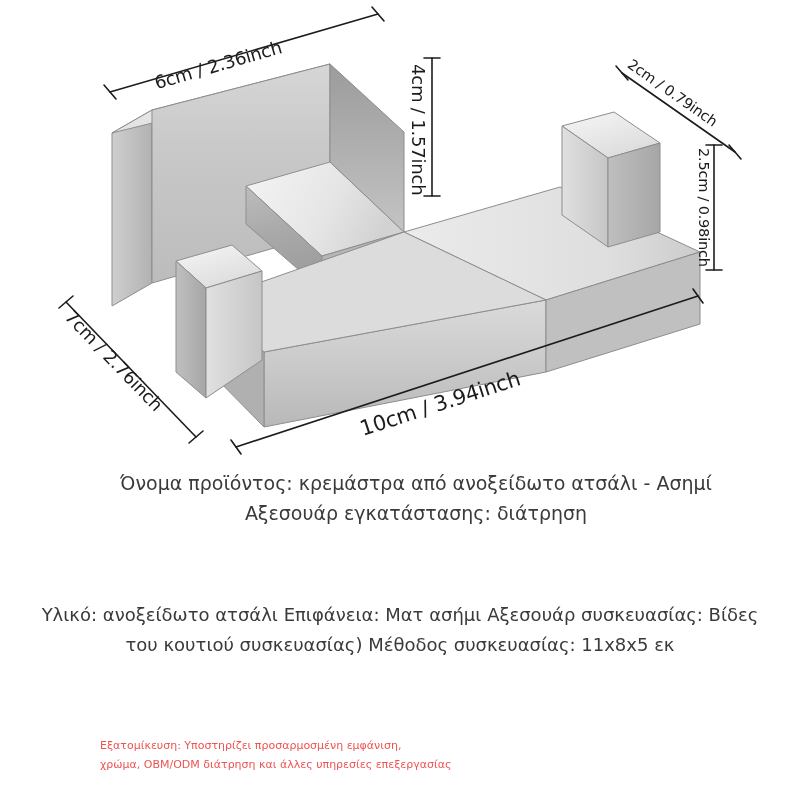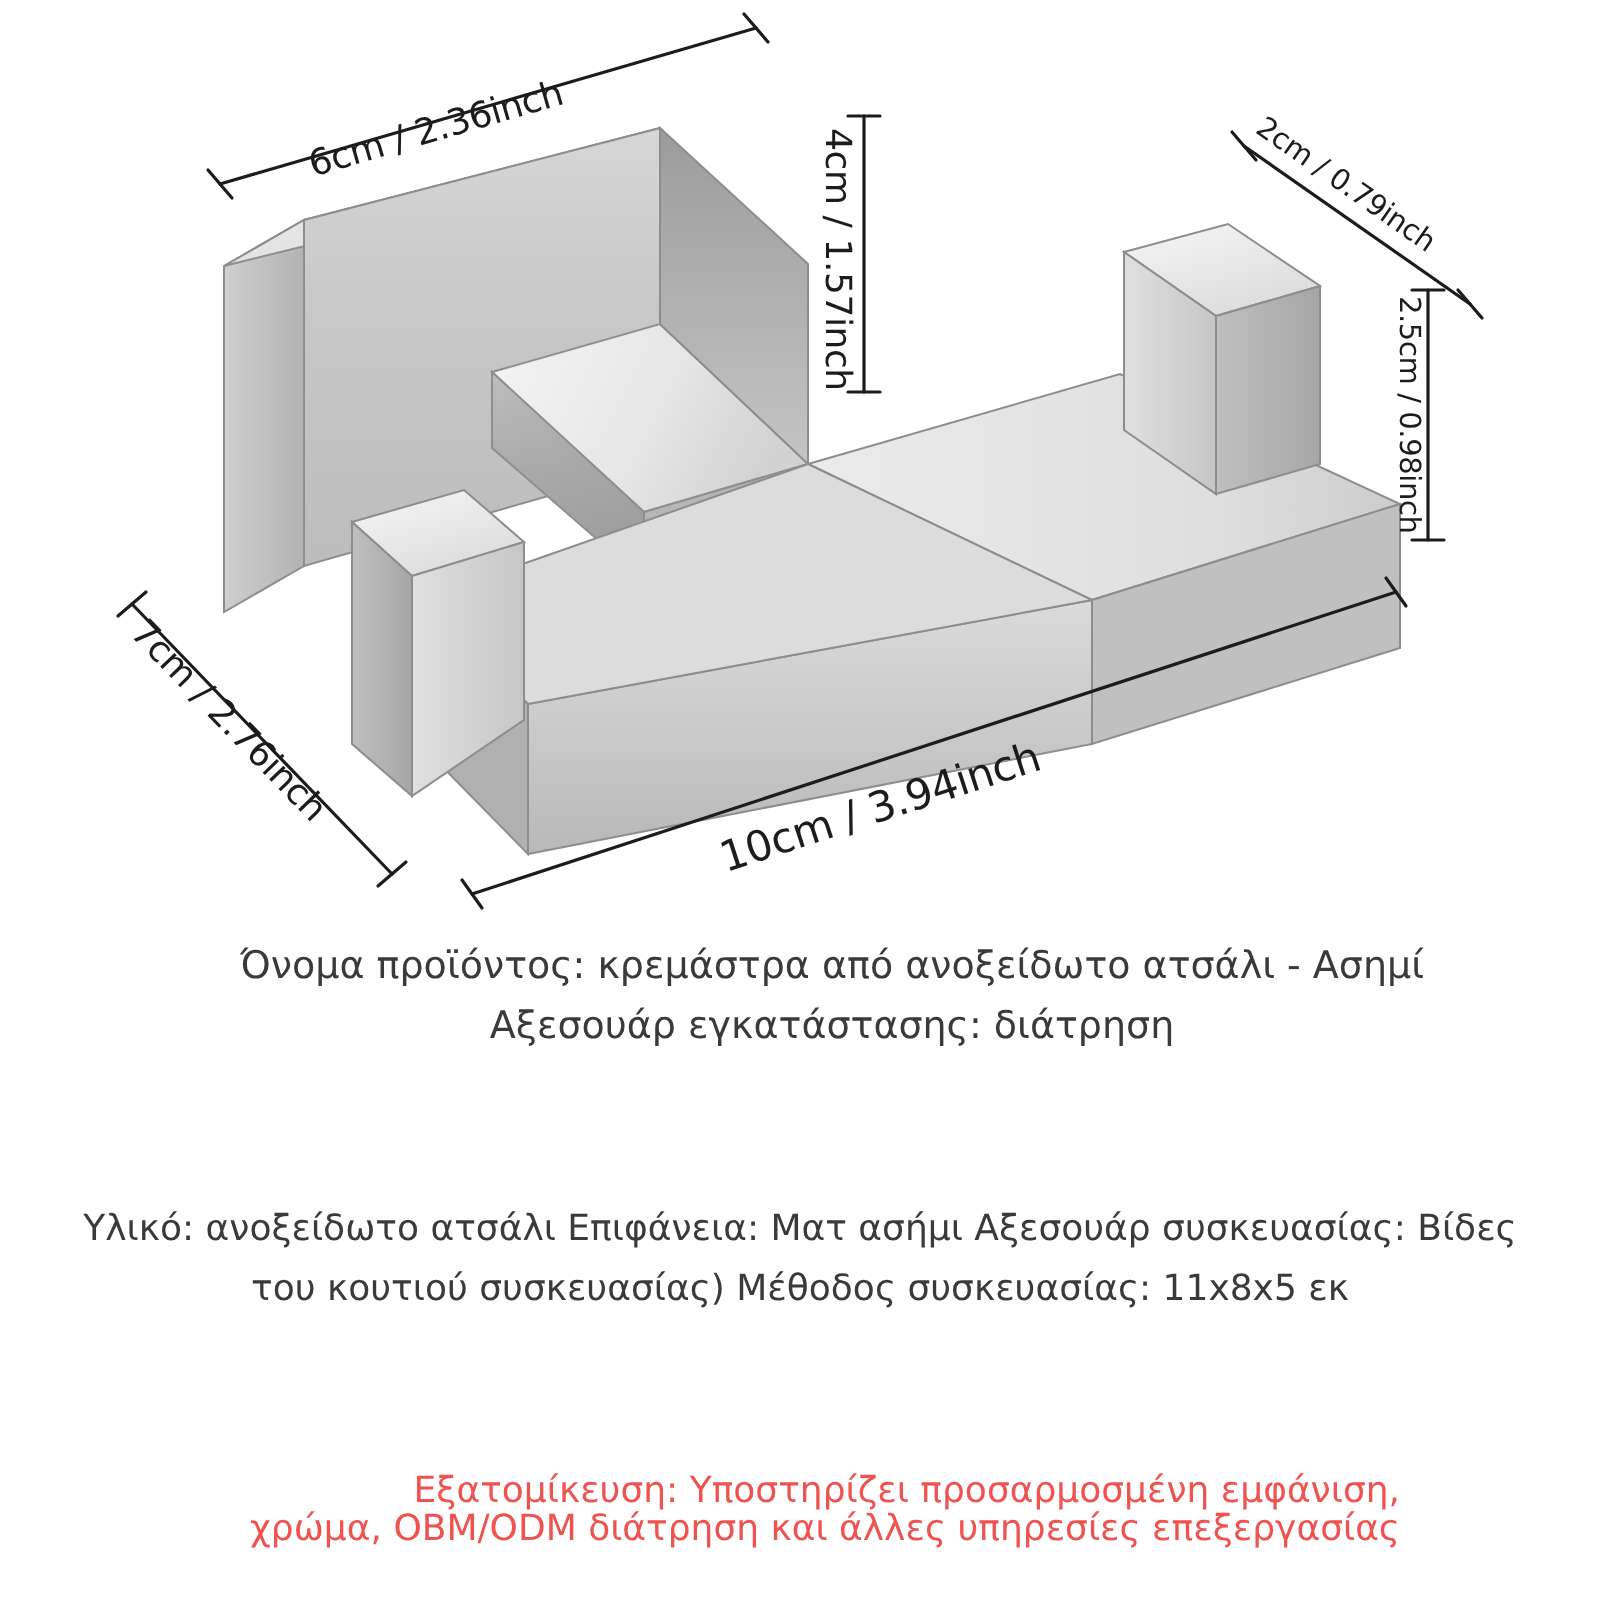--- a/index.html
+++ b/index.html
@@ -53,22 +53,22 @@
     font-size: 18px;
     line-height: 30px;
     color: #3a3a3a;
     font-family: "DejaVu Sans", "Liberation Sans", sans-serif;
   }
   #text-block-3 {
     position: absolute;
     left: 100px;
     top: 736px;
     width: 600px;
-    text-align: right;
-    font-size: 18px;
+    text-align: left;
+    font-size: 11px;
     line-height: 19px;
     color: #ef5350;
     font-family: "DejaVu Sans", "Liberation Sans", sans-serif;
   }
   .tl { display: block; }
 </style>
 </head>
 <body>
 
 <div id="page">

